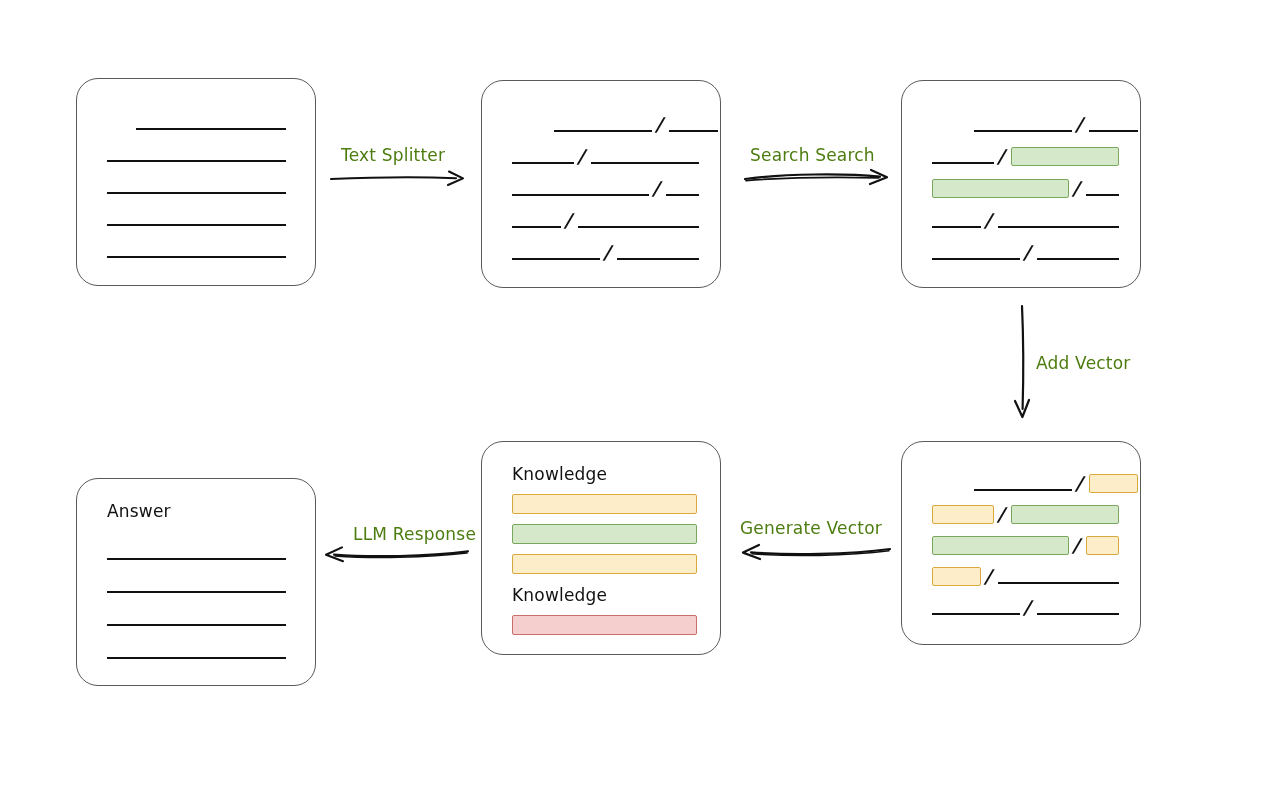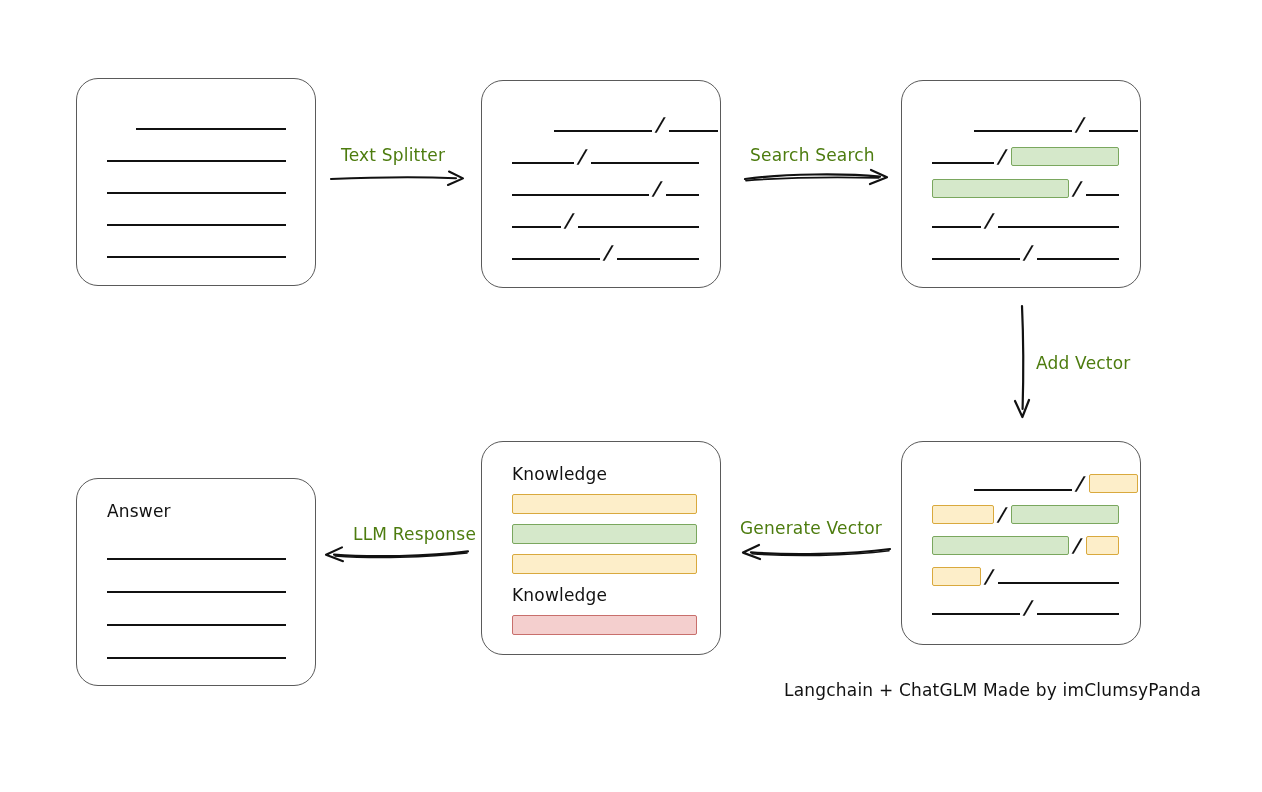--- a/index.html
+++ b/index.html
@@ -265,15 +265,14 @@
 
   <div class="arrow" style="left:320px;top:542px;">
     <svg width="150" height="24" viewBox="0 0 150 24" aria-hidden="true">
       <path d="M148,9.4 C108,14.4 50,15.4 14,12.6" fill="none" stroke="#111" stroke-width="2.1" stroke-linecap="round"></path>
       <path d="M147,11 C106,15.8 52,16.6 15,13.9" fill="none" stroke="#111" stroke-width="1.5" stroke-linecap="round"></path>
       <path d="M22,5.4 L6,12.8 L23,19.2" fill="none" stroke="#111" stroke-width="2.1" stroke-linejoin="round" stroke-linecap="round"></path>
     </svg>
   </div>
   <div class="arrow-label" style="left:329px;top:524px;margin-left:24px;">LLM Response</div>
 
-  <div class="credit" style="left:784px;top:680px;">Langchain + ChatGLM Made by imClumsyPanda</div>
 
 </div>
 
 </body></html>

